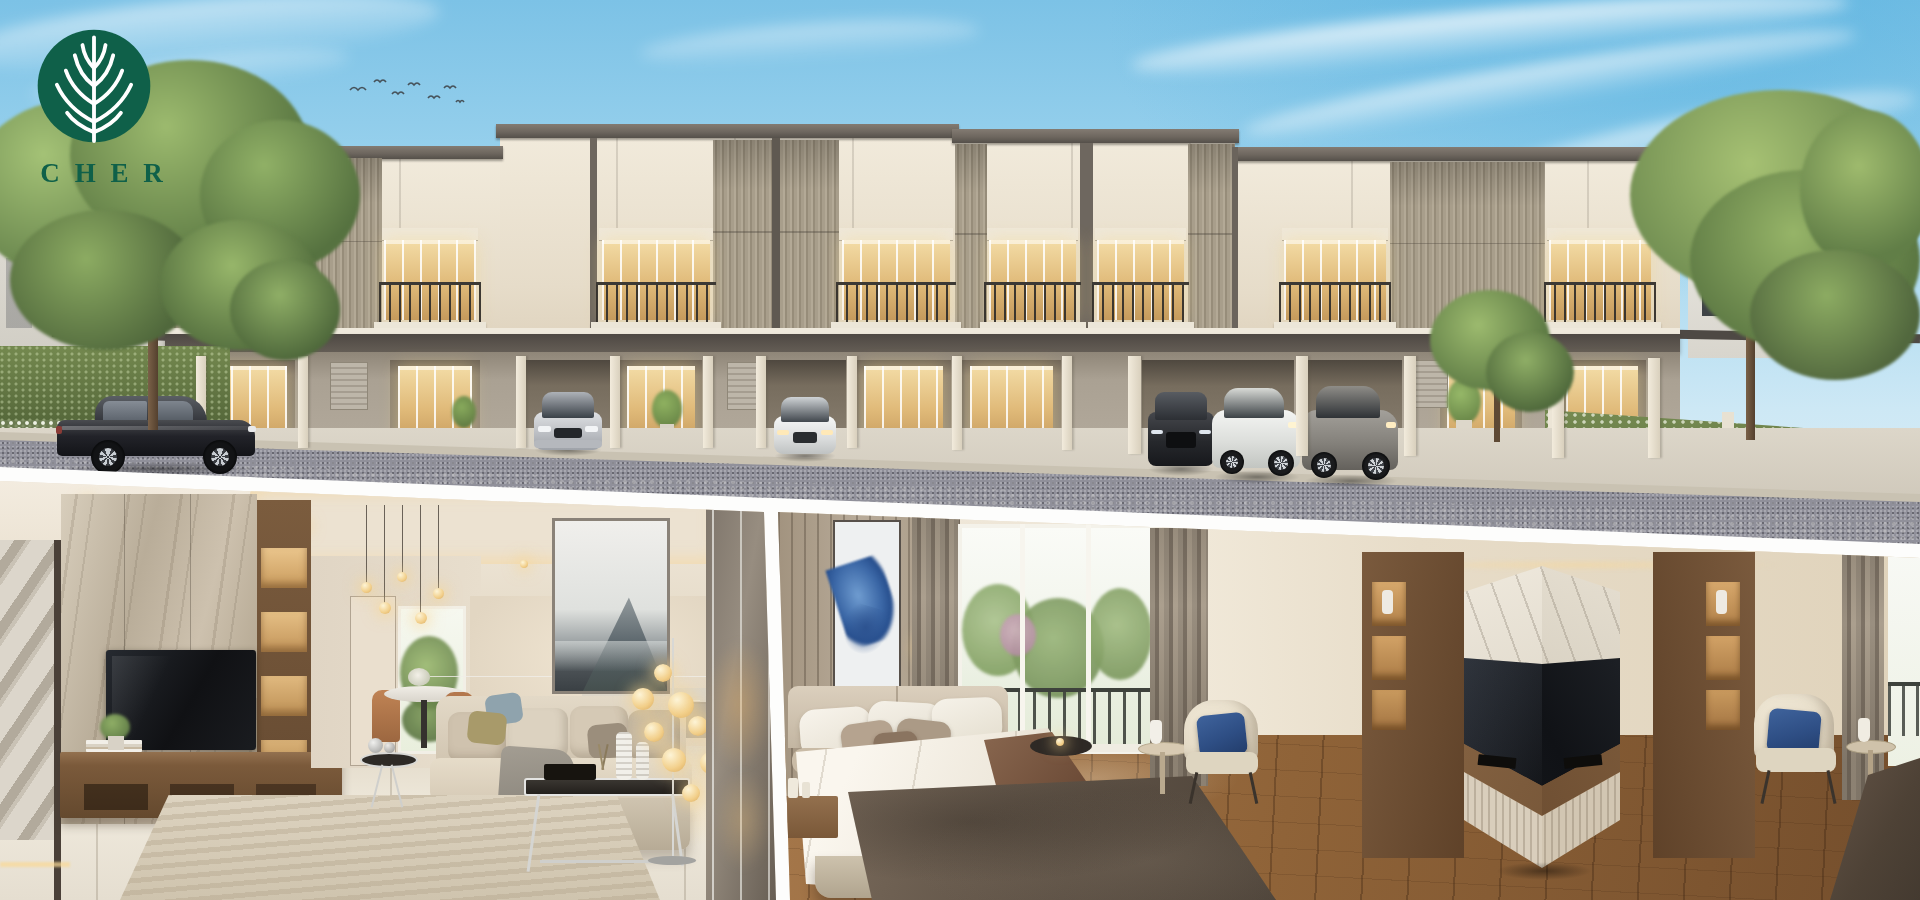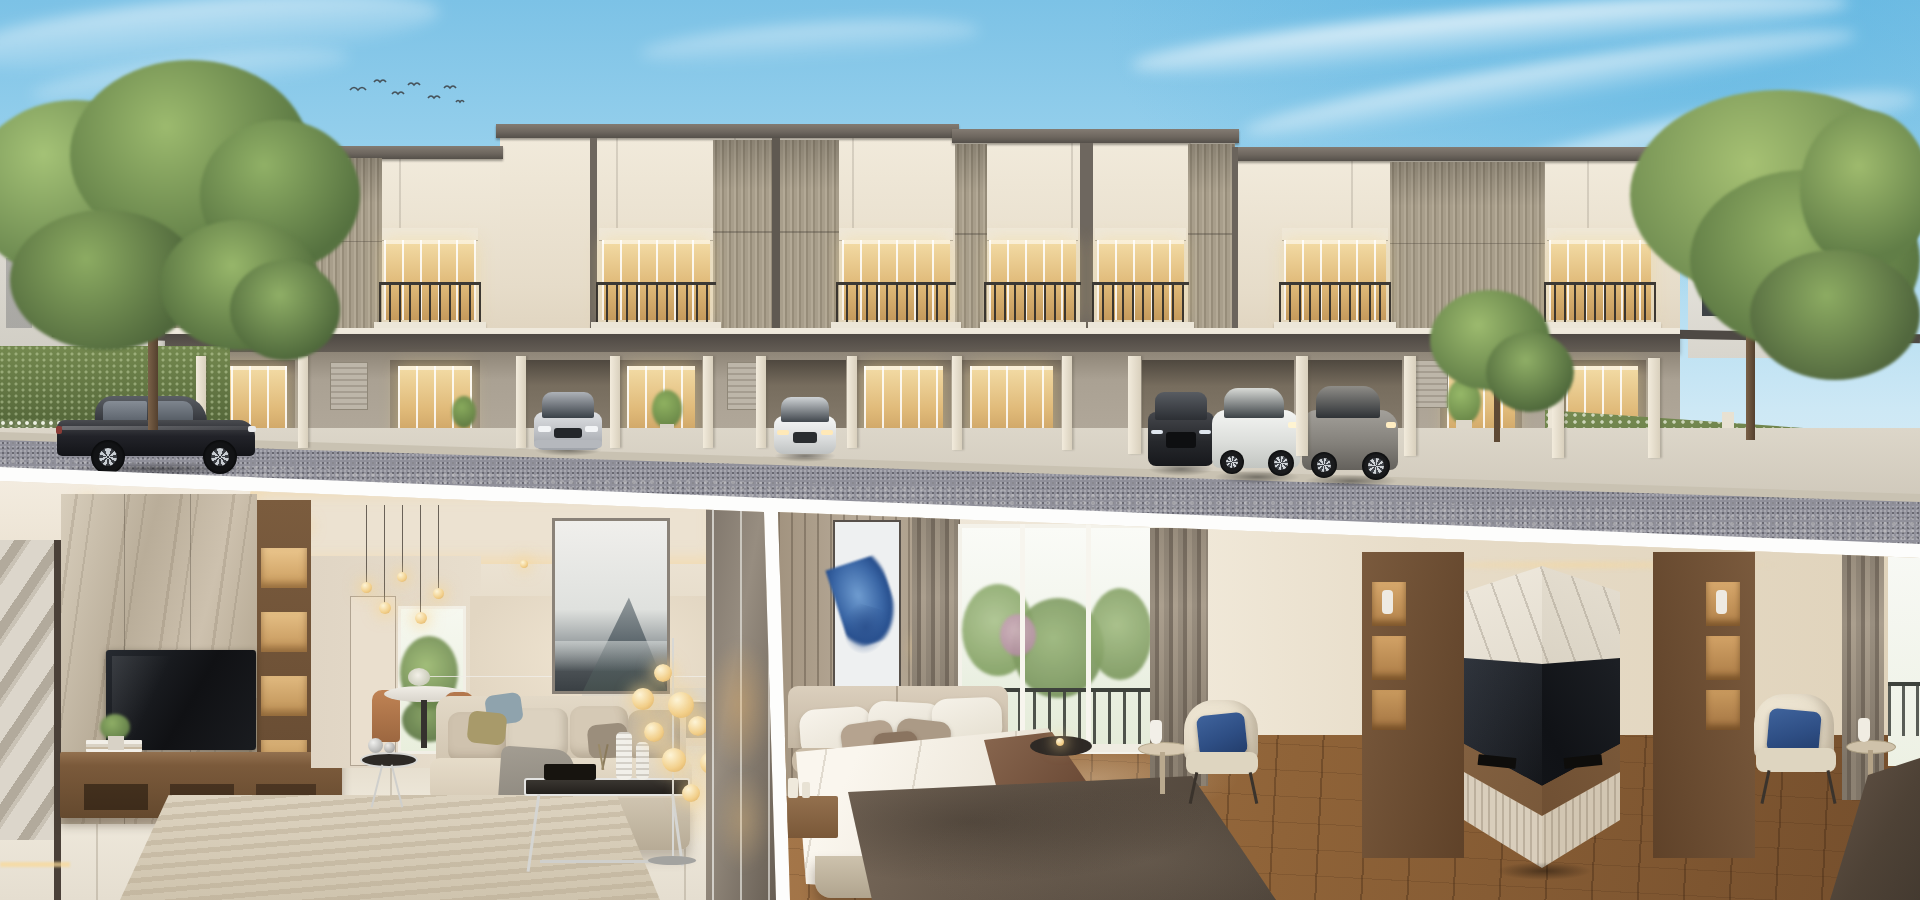--- a/index.html
+++ b/index.html
@@ -510,14 +510,33 @@
     <div class="navy" style="left:1768px;top:710px;width:52px;height:44px;transform:rotate(5deg);"></div>
     <div class="a" style="left:1756px;top:748px;width:80px;height:24px;background:#ded5c0;border-radius:8px;"></div>
     <div class="leg" style="left:1764px;top:770px;height:34px;transform:rotate(12deg);"></div>
     <div class="leg" style="left:1830px;top:770px;height:34px;transform:rotate(-12deg);"></div>
     <div class="a" style="left:1846px;top:740px;width:48px;height:12px;border-radius:50%;background:#cfc2aa;border:1px solid #ab9e82;"></div>
     <div class="a" style="left:1868px;top:750px;width:5px;height:40px;background:#b3a286;"></div>
     <div class="a" style="left:1858px;top:718px;width:12px;height:24px;background:#f0ece2;border-radius:4px 4px 6px 6px;"></div>
     <div class="a" style="left:1825px;top:750px;width:95px;height:150px;clip-path:polygon(43px 25px,95px 8px,95px 150px,5px 150px);background:linear-gradient(120deg,#655548,#4e4236 60%,#443a30);"></div>
   </section>
 
+  <div class="a" style="left:24px;top:20px;width:140px;height:170px;">
+    <svg width="128" height="128" viewBox="0 0 100 100" style="position:absolute;left:6px;top:2px;">
+      <circle cx="50" cy="50" r="44" fill="#0f6049"></circle>
+      <g class="vein">
+        <path d="M50 93 L50 12"></path>
+        <path d="M50 78 C38 72 27 62 21 49"></path>
+        <path d="M50 64 C40 58 32 49 28 38"></path>
+        <path d="M50 50 C42 44 37 35 35 26"></path>
+        <path d="M50 36 C45 31 42 25 41 18"></path>
+        <path d="M50 78 C62 72 73 62 79 49"></path>
+        <path d="M50 64 C60 58 68 49 72 38"></path>
+        <path d="M50 50 C58 44 63 35 65 26"></path>
+        <path d="M50 36 C55 31 58 25 59 18"></path>
+        <path d="M50 86 C42 83 34 78 29 71"></path>
+        <path d="M50 86 C58 83 66 78 71 71"></path>
+      </g>
+    </svg>
+    <div class="wordmark" style="left:0;top:138px;width:150px;padding-left:10px;">CHER</div>
+  </div>
 
 </div>
 
 </body></html>

